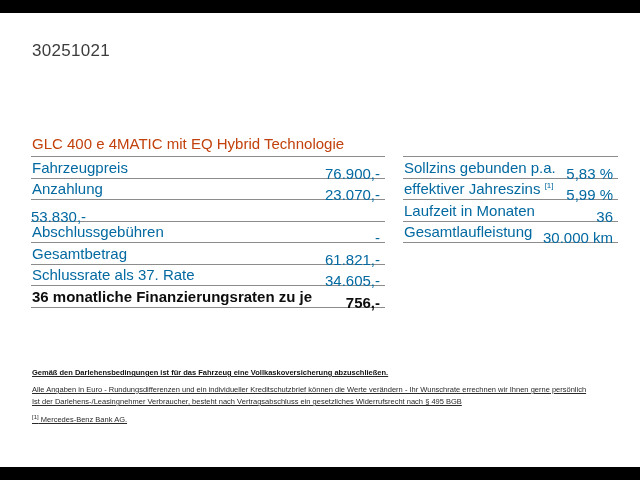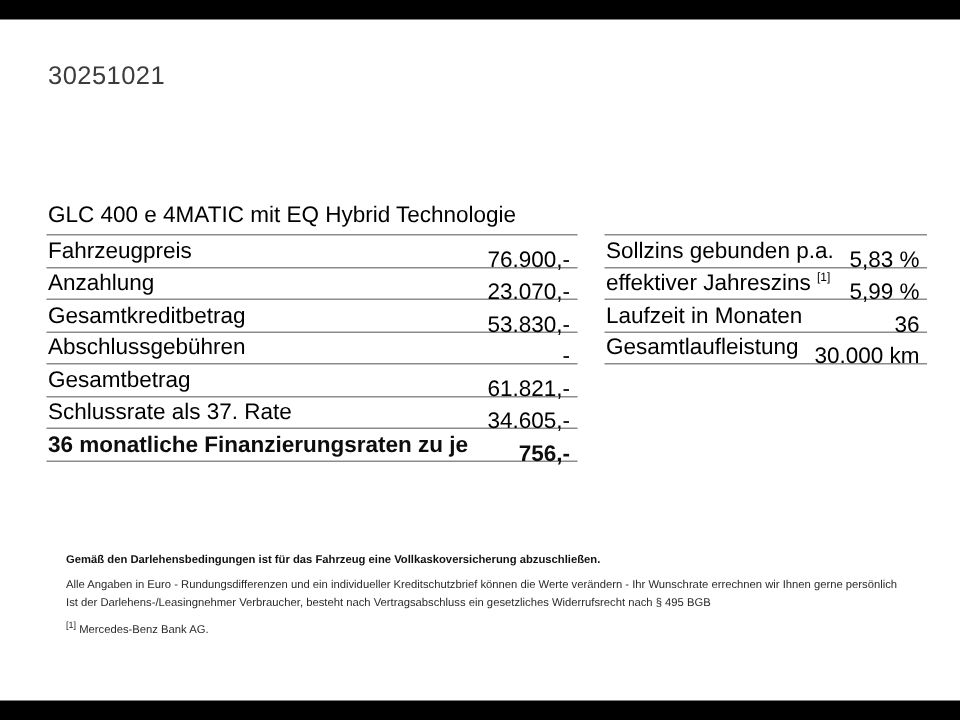--- a/index.html
+++ b/index.html
@@ -36,58 +36,59 @@
     font-size: 25px;
     line-height: 31px;
     color: #161616;
     letter-spacing: -0.2px;
   }
   .subtitle {
     position: absolute;
     left: 32px;
     top: 135px;
     font-size: 15px;
-    color: #000000;
+    color: #c2410c;
   }
 
   .ftable {
     position: absolute;
     top: 156px;
     border-bottom: 1px solid #8c8c8c;
     box-sizing: border-box;
   }
   .ftable-left  { left: 31px;  width: 354px; }
   .ftable-right { left: 403px; width: 215px; }
   .trow {
     display: flex;
     justify-content: space-between;
     align-items: center;
     height: 21.5px;
     border-top: 1px solid #8c8c8c;
     box-sizing: border-box;
     font-size: 15px;
-    color: #000000;
+    color: #0369a1;
   }
   .trow .tlabel { padding-left: 1px; white-space: nowrap; }
   .trow .tvalue { padding-right: 5px; white-space: nowrap; text-align: right; margin-top: 12px; }
   .trow.bold { font-weight: bold; color: #0d0d0d; gap: 12px; }
   .trow sup {
     font-size: 8px;
     vertical-align: super;
     line-height: 0;
   }
 
   .fineprint {
     position: absolute;
-    left: 44px;
+    left: 32px;
     top: 367px;
     width: 592px;
     font-size: 7.5px;
     line-height: 12px;
     color: #2a2a2a;
+    text-decoration: underline;
   }
   .fineprint .fp-bold {
     font-weight: bold;
     color: #111111;
     margin-bottom: 5px;
   }
   .fineprint .fp-footnote { margin-top: 6px; }
   .fineprint sup { font-size: 6px; vertical-align: super; line-height: 0; }
 </style>
 </head>
@@ -102,21 +103,20 @@
   <div class="ftable ftable-left">
     <div class="trow">
       <span class="tlabel">Fahrzeugpreis</span>
       <span class="tvalue">76.900,-</span>
     </div>
     <div class="trow">
       <span class="tlabel">Anzahlung</span>
       <span class="tvalue">23.070,-</span>
     </div>
     <div class="trow">
-      <span class="tlabel">Gesamtkreditbetrag</span>
       <span class="tvalue">53.830,-</span>
     </div>
     <div class="trow">
       <span class="tlabel">Abschlussgebühren</span>
       <span class="tvalue">-</span>
     </div>
     <div class="trow">
       <span class="tlabel">Gesamtbetrag</span>
       <span class="tvalue">61.821,-</span>
     </div>

